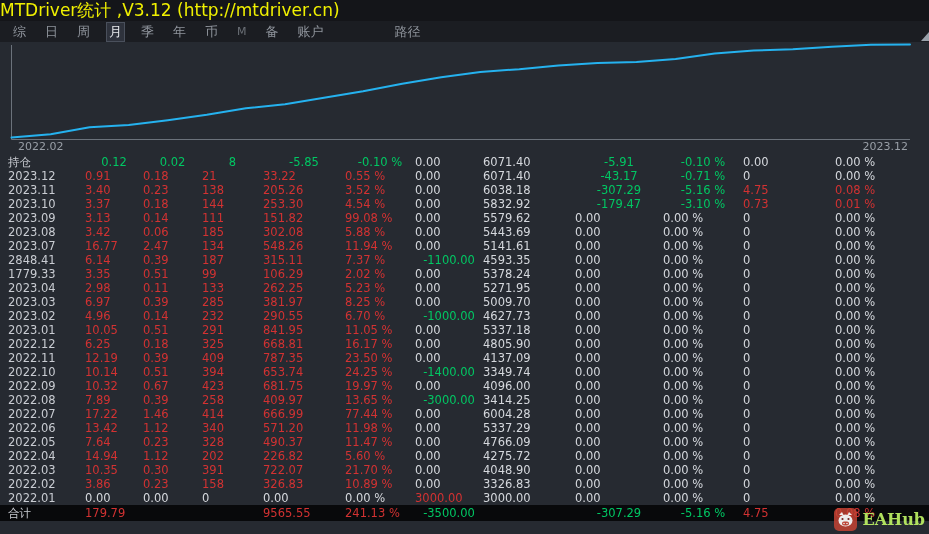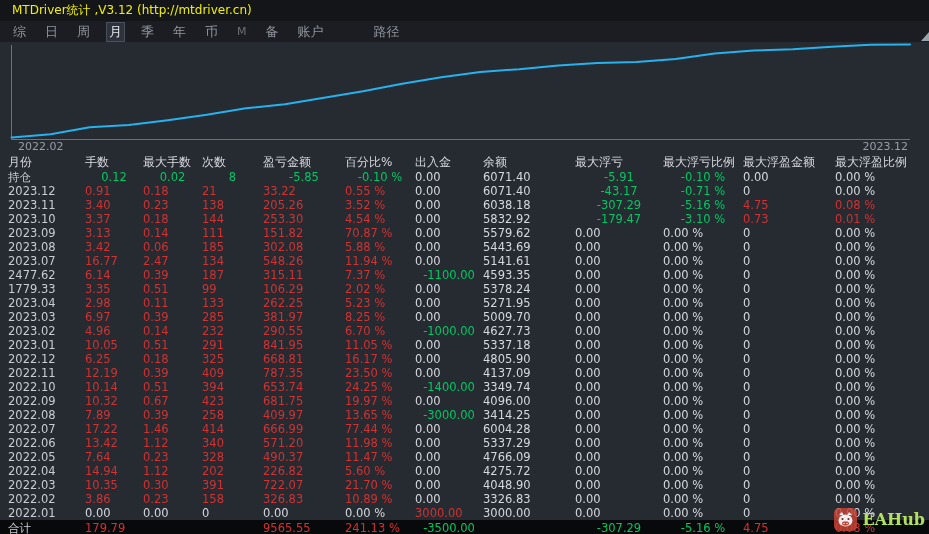--- a/index.html
+++ b/index.html
@@ -1,22 +1,22 @@
 <!DOCTYPE html>
 <html><head>
 <meta charset="utf-8">
 <style>
   html,body{margin:0;padding:0;background:#262a31;}
   body{width:929px;height:534px;overflow:hidden;font-family:"DejaVu Sans",sans-serif;position:relative;}
-  .titlebar{height:21px;background:#141519;color:#f0f000;font-size:12px;line-height:21px;padding-left:12px;white-space:nowrap;}
+  .titlebar{height:21px;background:#141519;color:#f0f000;font-size:17px;line-height:21px;padding-left:0;white-space:nowrap;}
   .menubar{height:21px;background:#1b1d22;display:flex;align-items:center;padding-left:10px;color:#8f949c;font-size:13px;}
   .menu-item{margin-right:13px;padding:1px 3px;cursor:default;}
   .menu-item.selected{background:#2e323c;border:1px solid #4a505c;color:#e8eaed;padding:0 2px;}
   .menu-item.small{font-size:11px;color:#6a6f76;}
-  .menu-path{margin-left:31px;font-family:Liberation Serif, serif;}
+  .menu-path{margin-left:52px;font-family:Liberation Serif, serif;}
   .chart{position:relative;height:113px;background:#262a31;}
   .chart svg{position:absolute;top:0;left:0;}
   .axis-label{position:absolute;top:98px;font-size:11px;color:#989ea6;}
   .axis-label.start{left:18px;}
   .axis-label.end{right:21px;}
   .edge-marker{position:absolute;right:0;top:-10px;width:0;height:0;border-bottom:9px solid #9aa2ab;border-left:8px solid transparent;}
   .table{padding-left:8px;}
   .trow{display:grid;grid-template-columns:77px 58px 59px 61px 82px 70px 68px 92px 88px 80px 92px 86px;height:14px;line-height:14px;font-size:11.5px;white-space:nowrap;}
   .trow.head{height:15px;line-height:15px;color:#d5d8dd;font-size:12px;}
   .trow.total{background:#08090b;margin-left:-8px;padding-left:8px;height:16px;line-height:16px;}
@@ -54,34 +54,20 @@
     <line id="axis-y" x1="11.5" y1="3" x2="11.5" y2="97.5" stroke-width="1" stroke="#6b727b"></line>
     <line id="axis-x" x1="11.5" y1="97.5" x2="910" y2="97.5" stroke-width="1" stroke="#6b727b"></line>
     <polyline id="equity-line" fill="none" stroke-width="2" stroke-linejoin="round" stroke-linecap="round" points="11.5,95.5 50.6,92.3 89.6,85.3 128.7,83.1 167.8,78.3 206.8,72.8 245.9,66.3 285.0,62.3 324.0,55.7 363.1,49.3 402.2,41.7 441.2,35.2 480.3,30.0 519.3,27.2 558.4,23.5 597.5,21.0 636.5,19.9 675.6,16.9 714.7,11.5 753.7,8.6 792.8,7.3 831.9,4.8 870.9,2.8 910.0,2.5" stroke="#25b2ef"></polyline>
   </svg>
   <span class="axis-label start">2022.02</span>
   <span class="axis-label end">2023.12</span>
   <div class="edge-marker"></div>
 </div>
 
 <div class="table">
-  <div class="trow head" id="table-head">
-      <span class="cell">月份</span>
-      <span class="cell">手数</span>
-      <span class="cell">最大手数</span>
-      <span class="cell">次数</span>
-      <span class="cell">盈亏金额</span>
-      <span class="cell">百分比%</span>
-      <span class="cell">出入金</span>
-      <span class="cell">余额</span>
-      <span class="cell">最大浮亏</span>
-      <span class="cell">最大浮亏比例</span>
-      <span class="cell">最大浮盈金额</span>
-      <span class="cell">最大浮盈比例</span>
-    </div>
   <div id="table-rows">
       <div class="trow">
         <span class="cell month">持仓</span>
         <span class="cell green">0.12</span>
         <span class="cell green">0.02</span>
         <span class="cell green">8</span>
         <span class="cell green">-5.85</span>
         <span class="cell green">-0.10 %</span>
         <span class="cell white">0.00</span>
         <span class="cell white">6071.40</span>
@@ -131,21 +117,21 @@
         <span class="cell green">-3.10 %</span>
         <span class="cell red">0.73</span>
         <span class="cell red">0.01 %</span>
       </div>
       <div class="trow">
         <span class="cell month">2023.09</span>
         <span class="cell red">3.13</span>
         <span class="cell red">0.14</span>
         <span class="cell red">111</span>
         <span class="cell red">151.82</span>
-        <span class="cell red">70.87 %</span>
+        <span class="cell red">99.08 %</span>
         <span class="cell white">0.00</span>
         <span class="cell white">5579.62</span>
         <span class="cell white">0.00</span>
         <span class="cell white">0.00 %</span>
         <span class="cell white">0</span>
         <span class="cell white">0.00 %</span>
       </div>
       <div class="trow">
         <span class="cell month">2023.08</span>
         <span class="cell red">3.42</span>
@@ -168,21 +154,21 @@
         <span class="cell red">548.26</span>
         <span class="cell red">11.94 %</span>
         <span class="cell white">0.00</span>
         <span class="cell white">5141.61</span>
         <span class="cell white">0.00</span>
         <span class="cell white">0.00 %</span>
         <span class="cell white">0</span>
         <span class="cell white">0.00 %</span>
       </div>
       <div class="trow">
-        <span class="cell month">2477.62</span>
+        <span class="cell month">2848.41</span>
         <span class="cell red">6.14</span>
         <span class="cell red">0.39</span>
         <span class="cell red">187</span>
         <span class="cell red">315.11</span>
         <span class="cell red">7.37 %</span>
         <span class="cell green">-1100.00</span>
         <span class="cell white">4593.35</span>
         <span class="cell white">0.00</span>
         <span class="cell white">0.00 %</span>
         <span class="cell white">0</span>

